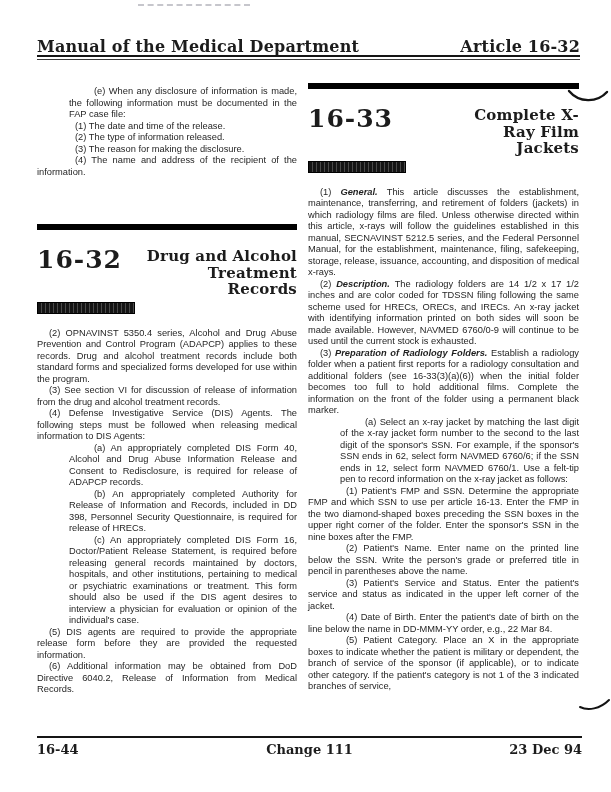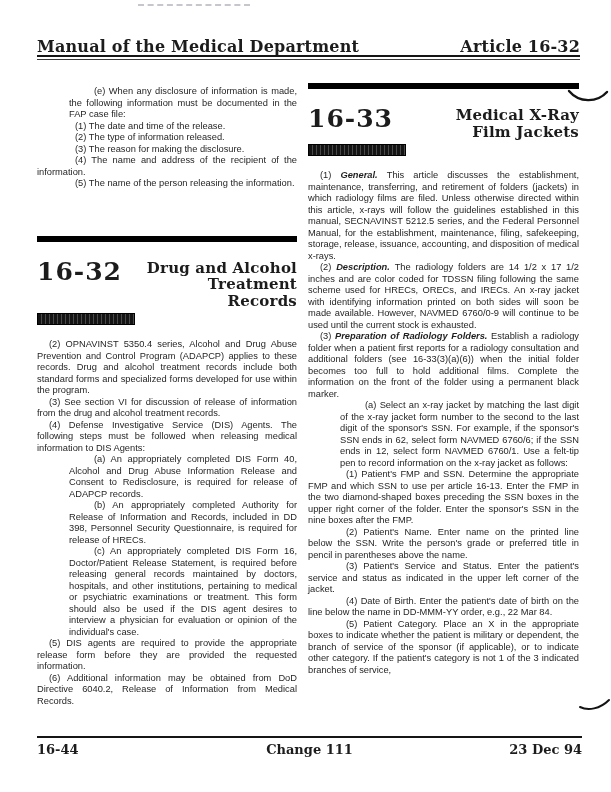--- a/index.html
+++ b/index.html
@@ -91,21 +91,20 @@
 </div>
 <div class="header-rule"></div>
 
 <div class="col col-left">
   <div>
       <p class="para i2"><span class="pnum">(e) </span><span>When any disclosure of information is made, the following information must be documented in the FAP case file:</span></p>
       <p class="para i3"><span class="pnum">(1) </span><span>The date and time of the release.</span></p>
       <p class="para i3"><span class="pnum">(2) </span><span>The type of information released.</span></p>
       <p class="para i3"><span class="pnum">(3) </span><span>The reason for making the disclosure.</span></p>
       <p class="para i3"><span class="pnum">(4) </span><span>The name and address of the recipient of the information.</span></p>
-      <p class="para i3"><span class="pnum">(5) </span><span>The name of the person releasing the information.</span></p>
     </div>
 
   <div class="section spaced">
     <div class="topbar"></div>
     <div class="sechead">
       <span class="secnum">16-32</span>
       <span class="sectitle w1">Drug and Alcohol Treatment Records</span>
     </div>
     <div class="numbar"></div>
   </div>
@@ -120,21 +119,21 @@
       <p class="para i1"><span class="pnum">(5) </span><span>DIS agents are required to provide the appropriate release form before they are provided the requested information.</span></p>
       <p class="para i1"><span class="pnum">(6) </span><span>Additional information may be obtained from DoD Directive 6040.2, Release of Information from Medical Records.</span></p>
     </div>
 </div>
 
 <div class="col col-right">
   <div class="section">
     <div class="topbar"></div>
     <div class="sechead">
       <span class="secnum">16-33</span>
-      <span class="sectitle w2">Medical X-Ray Film Jackets</span>
+      <span class="sectitle w2">Complete X-Ray Film Jackets</span>
     </div>
     <div class="numbar"></div>
   </div>
 
   <div>
       <p class="para i1"><span class="pnum">(1) </span><span class="plead">General. </span><span>This article discusses the establishment, maintenance, transferring, and retirement of folders (jackets) in which radiology films are filed. Unless otherwise directed within this article, x-rays will follow the guidelines established in this manual, SECNAVINST 5212.5 series, and the Federal Personnel Manual, for the establishment, maintenance, filing, safekeeping, storage, release, issuance, accounting, and disposition of medical x-rays.</span></p>
       <p class="para i1"><span class="pnum">(2) </span><span class="plead">Description. </span><span>The radiology folders are 14 1/2 x 17 1/2 inches and are color coded for TDSSN filing following the same scheme used for HRECs, ORECs, and IRECs. An x-ray jacket with identifying information printed on both sides will soon be made available. However, NAVMED 6760/0-9 will continue to be used until the current stock is exhausted.</span></p>
       <p class="para i1"><span class="pnum">(3) </span><span class="plead">Preparation of Radiology Folders. </span><span>Establish a radiology folder when a patient first reports for a radiology consultation and additional folders (see 16-33(3)(a)(6)) when the initial folder becomes too full to hold additional films. Complete the information on the front of the folder using a permanent black marker.</span></p>
       <p class="para i2"><span class="pnum">(a) </span><span>Select an x-ray jacket by matching the last digit of the x-ray jacket form number to the second to the last digit of the sponsor's SSN. For example, if the sponsor's SSN ends in 62, select form NAVMED 6760/6; if the SSN ends in 12, select form NAVMED 6760/1. Use a felt-tip pen to record information on the x-ray jacket as follows:</span></p>
       <p class="para i3"><span class="pnum">(1) </span><span>Patient's FMP and SSN. Determine the appropriate FMP and which SSN to use per article 16-13. Enter the FMP in the two diamond-shaped boxes preceding the SSN boxes in the upper right corner of the folder. Enter the sponsor's SSN in the nine boxes after the FMP.</span></p>

